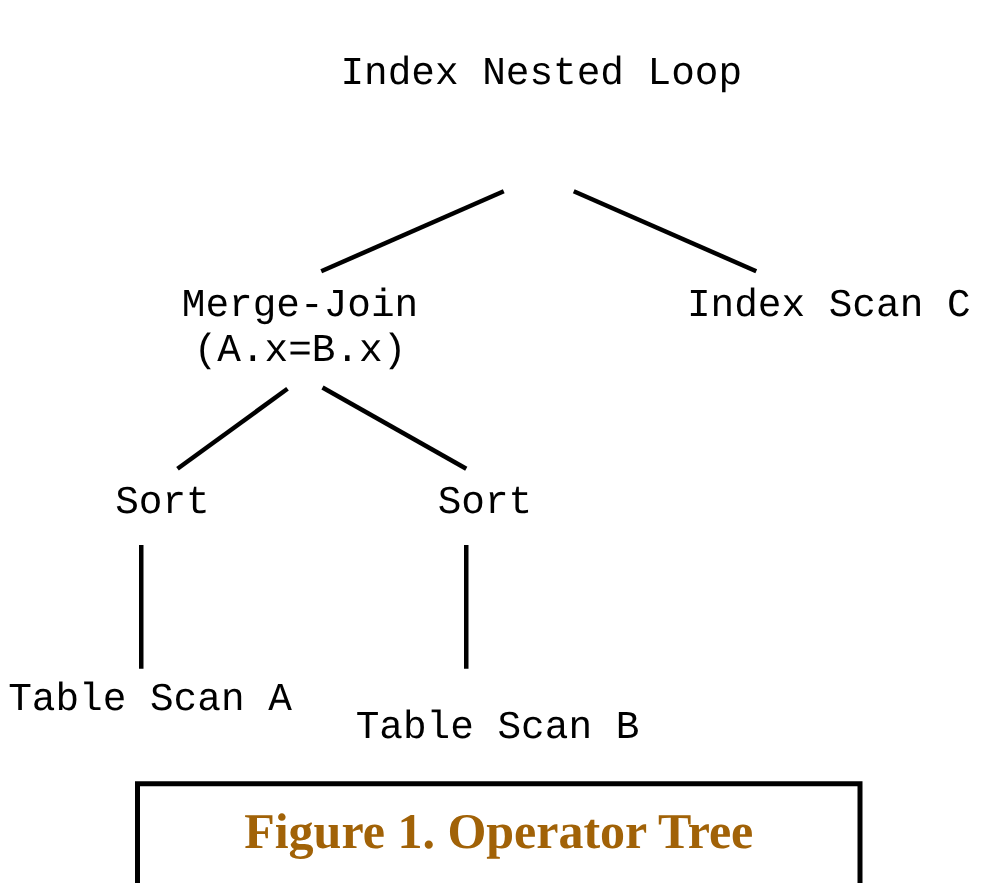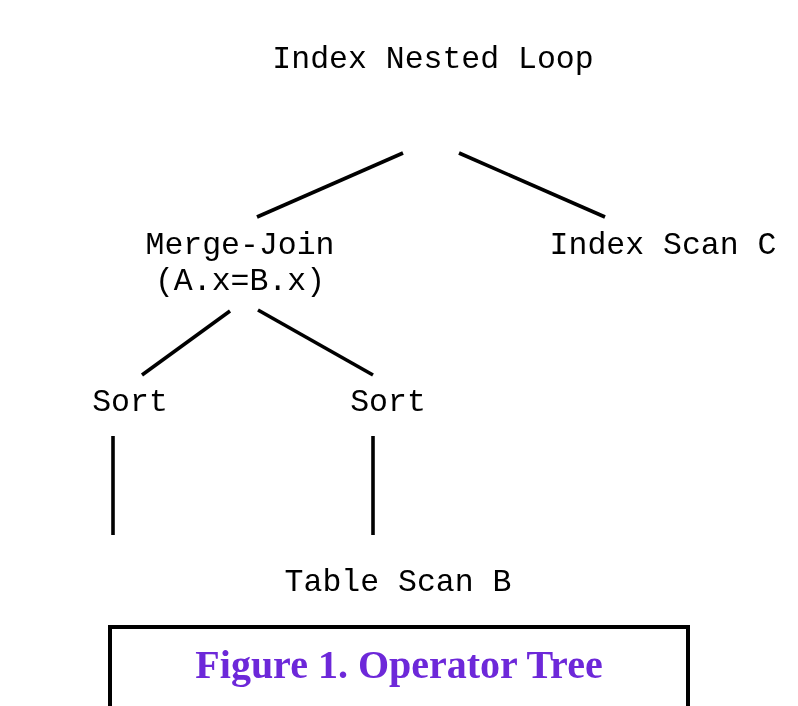--- a/index.html
+++ b/index.html
@@ -47,21 +47,21 @@
     border: 4px solid #000000;
     background: #ffffff;
     text-align: center;
     padding-top: 14px;
   }
   .caption-text {
     font-family: "Liberation Serif", "DejaVu Serif", serif;
     font-weight: bold;
     font-size: 40px;
     line-height: 44px;
-    color: #6d28d9;
+    color: #a16207;
     white-space: nowrap;
   }
 </style>
 </head>
 <body>
 
 <div class="stage">
 
   <svg class="edges-svg" viewBox="0 0 798 706" xmlns="http://www.w3.org/2000/svg">
     <line x1="403" y1="125" x2="257" y2="189" stroke-width="3.6" stroke="#000000"></line>
@@ -86,20 +86,23 @@
   </div>
 
   <div class="node" style="left:130px; top:357px;">
     <span class="label">Sort</span>
   </div>
 
   <div class="node" style="left:388px; top:357px;">
     <span class="label">Sort</span>
   </div>
 
+  <div class="node" style="left:120px; top:515px;">
+    <span class="label">Table Scan A</span>
+  </div>
 
   <div class="node" style="left:398px; top:537px;">
     <span class="label">Table Scan B</span>
   </div>
 
   <div class="caption-box">
     <span class="caption-text">Figure 1. Operator Tree</span>
   </div>
 
 </div>

